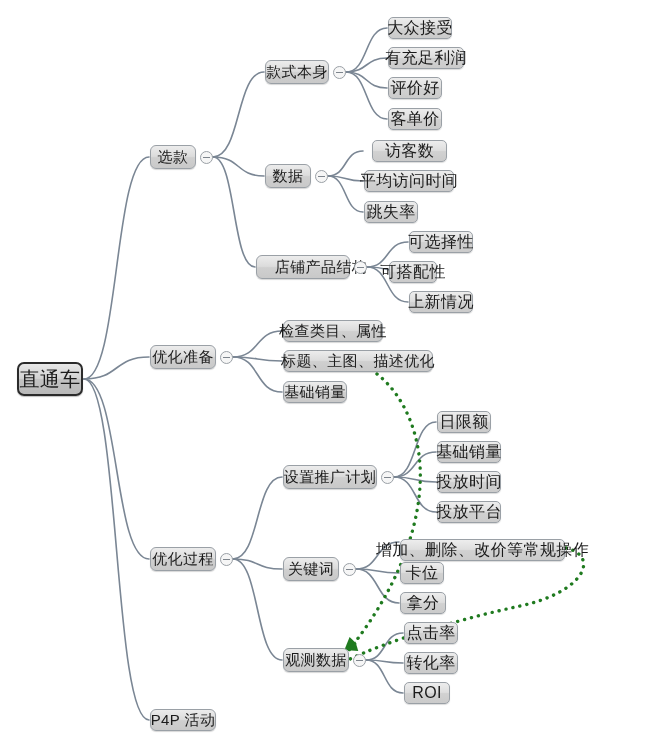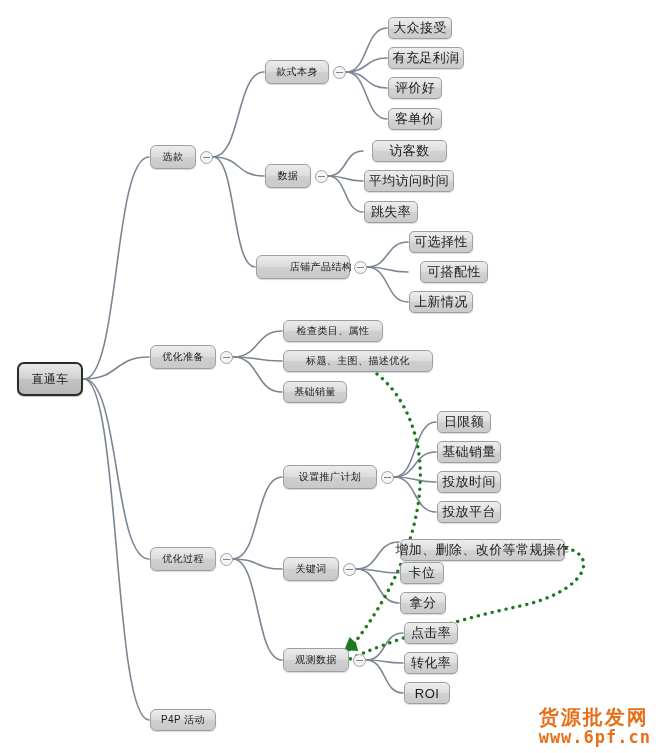--- a/index.html
+++ b/index.html
@@ -29,37 +29,37 @@
     justify-content: center;
     white-space: nowrap;
     color: #1b1b1b;
     letter-spacing: .4px;
   }
   
   .node.root {
     border: 2px solid #2b2b2b;
     border-radius: 7px;
     background: linear-gradient(to bottom, #e8e8e8 0%, #d2d2d2 48%, #c2c2c2 52%, #b9b9b9 100%);
-    font-size: 12px;
+    font-size: 20px;
     box-shadow: 0 1px 1px rgba(0,0,0,.25);
   }
   
   .node.branch {
     border: 1px solid #9aa0a6;
     border-radius: 6px;
     background: linear-gradient(to bottom, #ececec 0%, #dcdcdc 47%, #cfcfcf 53%, #c9c9c9 100%);
-    font-size: 10px;
+    font-size: 15px;
     box-shadow: 0 1px 1px rgba(0,0,0,.16);
     justify-content: center;
   }
   .node.leaf {
     border: 1px solid #9aa0a6;
     border-radius: 5px;
     background: linear-gradient(to bottom, #ededed 0%, #dedede 47%, #d1d1d1 53%, #cbcbcb 100%);
-    font-size: 13px;
+    font-size: 16px;
     box-shadow: 0 1px 1px rgba(0,0,0,.14);
   }
   .node .label {
     pointer-events: none;
   }
   
   .toggle {
     position: absolute;
     width: 13px;
     height: 13px;
@@ -188,21 +188,21 @@
       <div class="node leaf" style="left: 364px; top: 201px; width: 54px; height: 22px;">
         <span class="label">跳失率</span>
       </div>
       <div class="node branch" style="left: 256px; top: 255px; width: 94px; height: 24px; padding-left: 36px;">
         <span class="label">店铺产品结构</span>
       </div>
       <div class="toggle" style="left: 354px; top: 260.5px;"></div>
       <div class="node leaf" style="left: 409px; top: 231px; width: 64px; height: 22px;">
         <span class="label">可选择性</span>
       </div>
-      <div class="node leaf" style="left: 420px; top: 261px; width: 68px; height: 22px;">
+      <div class="node leaf" style="left: 389px; top: 261px; width: 48px; height: 22px;">
         <span class="label">可搭配性</span>
       </div>
       <div class="node leaf" style="left: 409px; top: 291px; width: 64px; height: 22px;">
         <span class="label">上新情况</span>
       </div>
       <div class="node branch" style="left: 150px; top: 345px; width: 66px; height: 24px;">
         <span class="label">优化准备</span>
       </div>
       <div class="toggle" style="left: 220px; top: 350.5px;"></div>
       <div class="node branch" style="left: 283px; top: 320px; width: 100px; height: 22px;">
@@ -258,18 +258,14 @@
         <span class="label">转化率</span>
       </div>
       <div class="node leaf" style="left: 404px; top: 682px; width: 46px; height: 22px;">
         <span class="label">ROI</span>
       </div>
       <div class="node branch" style="left: 150px; top: 709px; width: 66px; height: 22px;">
         <span class="label">P4P 活动</span>
       </div>
     </div>
 
-  <div id="watermark">
-    <div class="wm-cn">货源批发网</div>
-    <div class="wm-url">www.6pf.cn</div>
-  </div>
 
 </div>
 
 </body></html>

